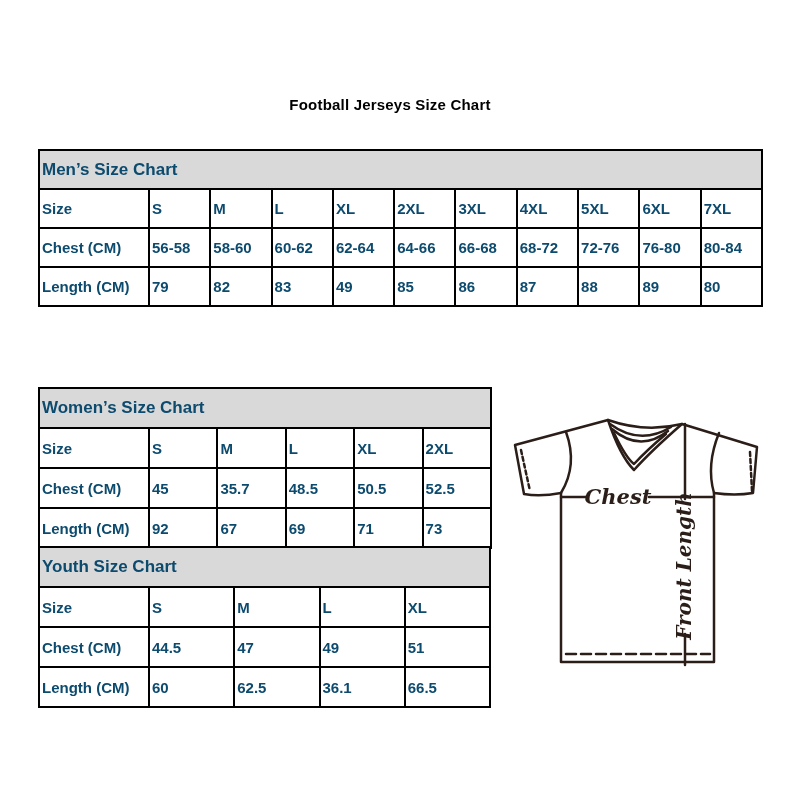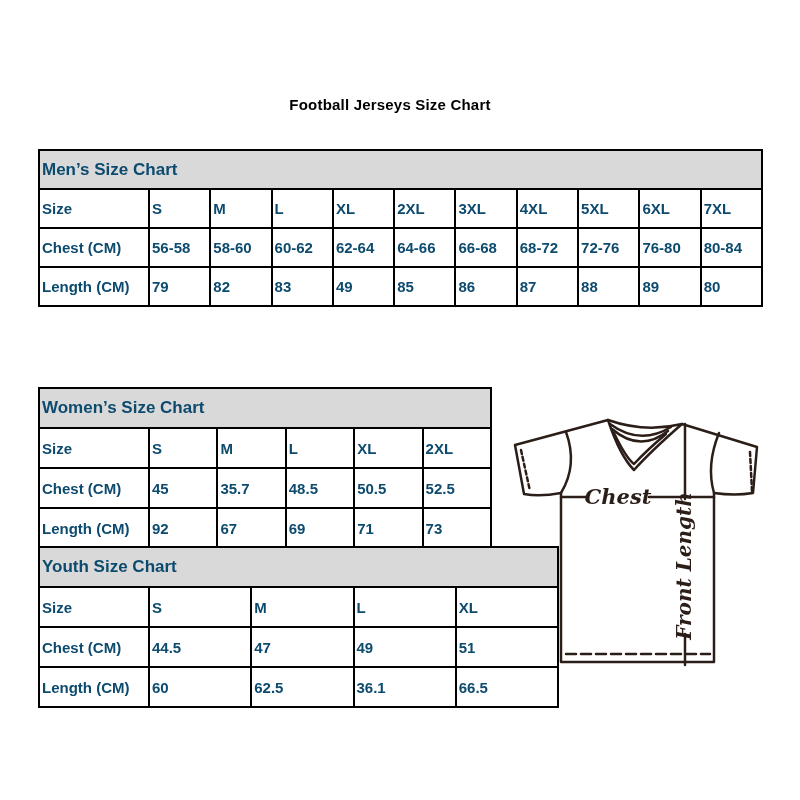--- a/index.html
+++ b/index.html
@@ -22,21 +22,21 @@
     border:2px solid #000; padding:0 2px; font-size:15px;
     vertical-align:middle; overflow:hidden; white-space:nowrap;
   }
   table.size-table tr.title-row td {
     background:#d9d9d9; font-size:17px;
   }
   #mens-table   { left:38px; top:149px; width:725px; }
   #mens-table tr { height:39px; }
   #womens-table { left:38px; top:367px; width:454px;margin-top:20px; }
   #womens-table tr { height:40px; }
-  #youth-table  { left:38px; top:546px; width:521px; }
+  #youth-table  { left:38px; top:546px; width:453px; }
   #youth-table tr { height:40px; }
   #jersey-svg { position:absolute; left:500px; top:405px; width:280px; height:270px; }
   .jersey-label {
     font-family:"DejaVu Serif","Liberation Serif",serif;
     font-style:italic; font-weight:bold;
   }
 </style>
 </head>
 <body>
 

